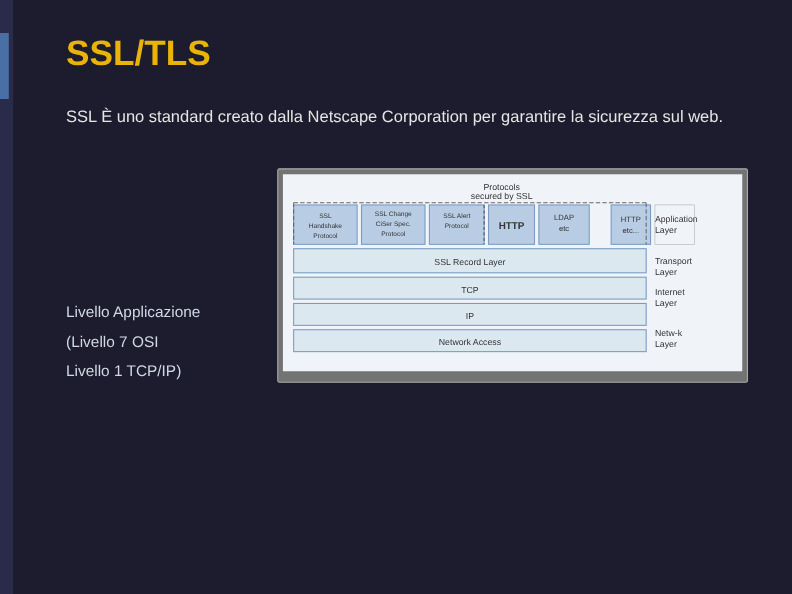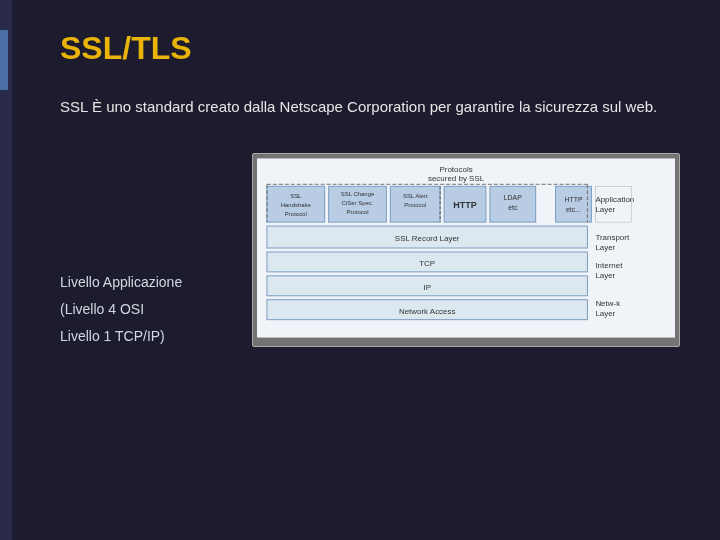--- a/index.html
+++ b/index.html
@@ -99,21 +99,21 @@
   <div class="blue-bar"></div>
 
   <h1 class="title">SSL/TLS</h1>
 
   <p class="paragraph">SSL È uno standard creato dalla Netscape Corporation per garantire la sicurezza sul web.</p>
 
 
   <div class="content-area">
     <div class="left-labels">
       <span>Livello Applicazione</span>
-      <span>(Livello 4 OSI</span>
+      <span>(Livello 7 OSI</span>
       <span> Livello 1 TCP/IP)</span>
     </div>
 
     <div class="diagram-container">
       <svg class="diagram-svg" viewBox="0 0 420 180" xmlns="http://www.w3.org/2000/svg">
 
         <rect width="420" height="180" fill="#f0f4f8"></rect>
 
         <text x="200" y="14" text-anchor="middle" font-size="8" fill="#333" font-family="Arial">Protocols</text>
         <text x="200" y="23" text-anchor="middle" font-size="8" fill="#333" font-family="Arial">secured by SSL</text>

